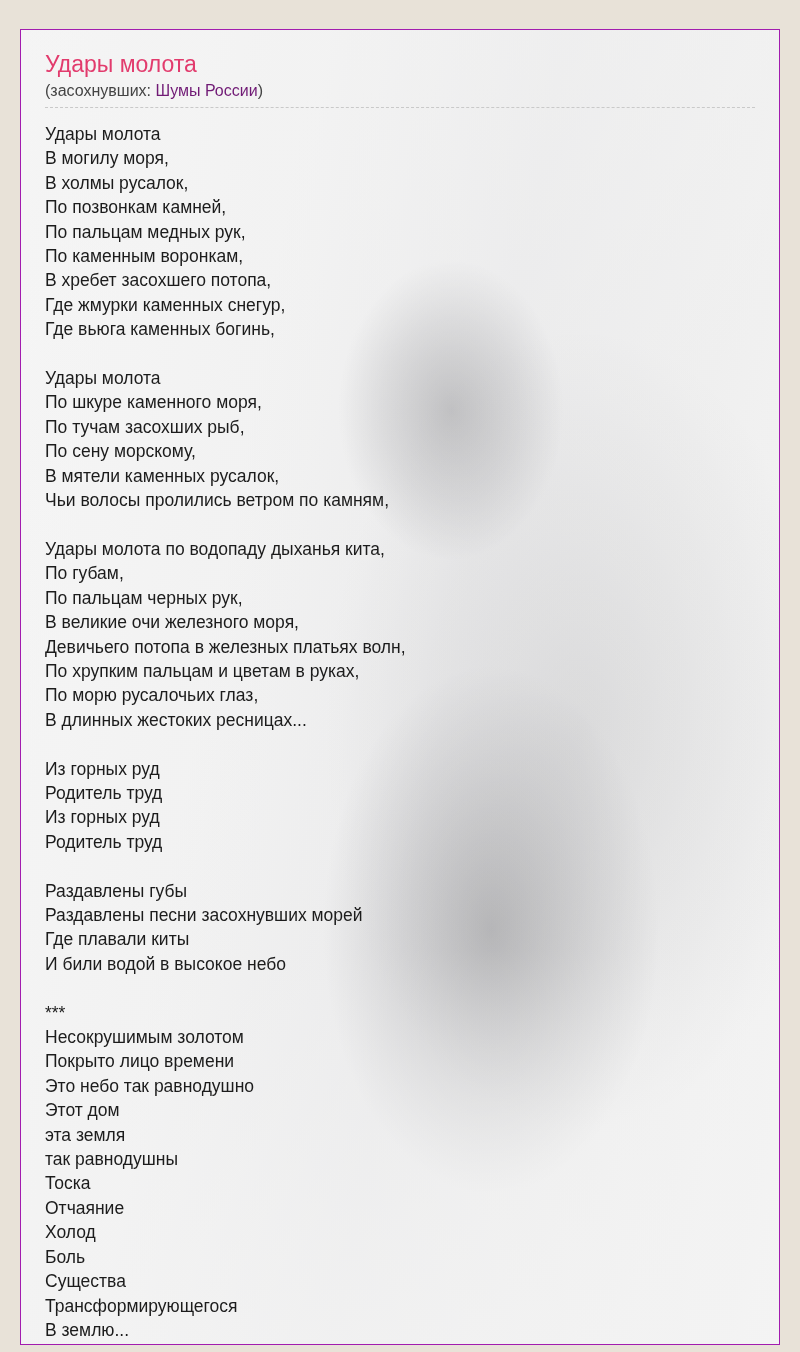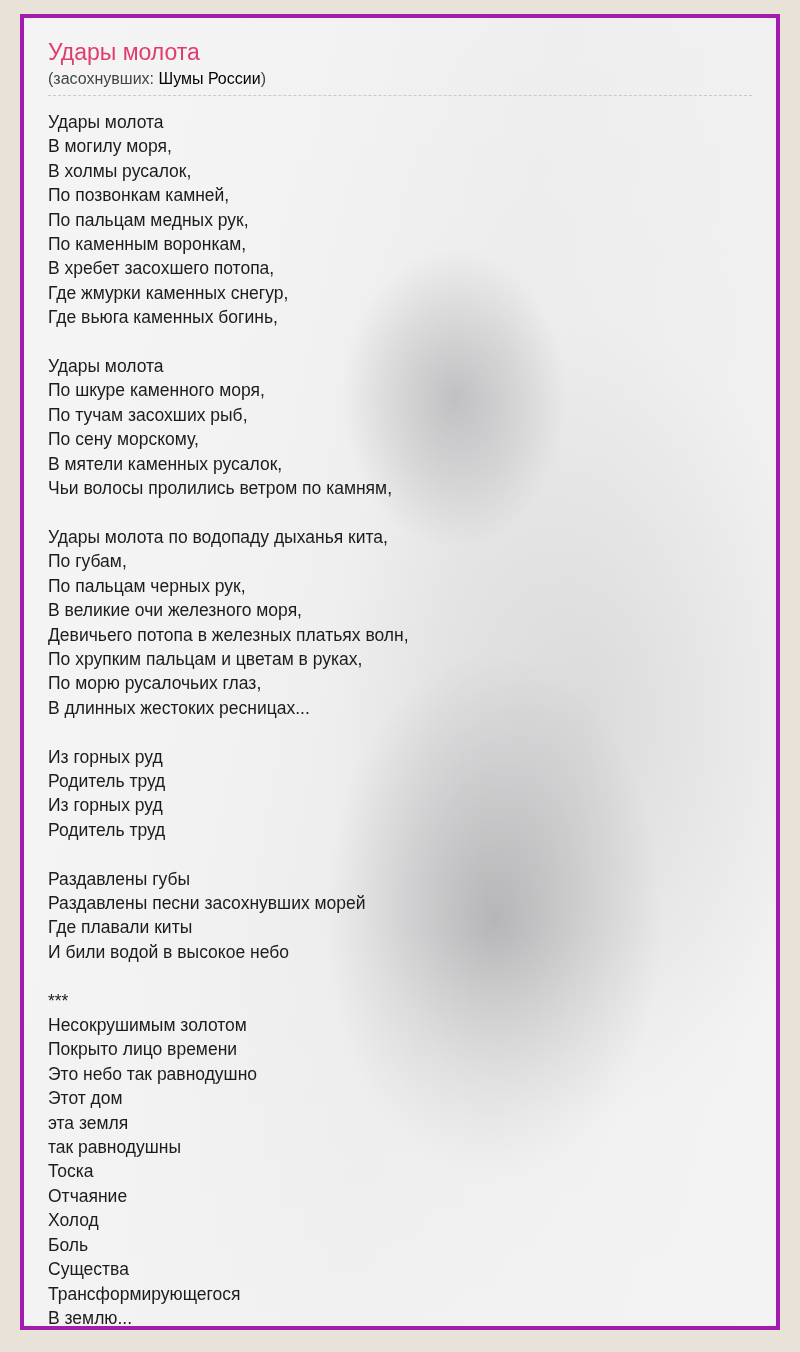--- a/index.html
+++ b/index.html
@@ -9,25 +9,25 @@
   body {
     width: 800px;
     height: 1352px;
     background: #e8e2d8;
     font-family: "Liberation Sans", sans-serif;
     overflow: hidden;
   }
   .page {
     position: absolute;
     left: 20px;
-    top: 14px;
+    top: 29px;
     width: 760px;
     height: 1316px;
     background: #f3f3f3;
-    border: 4px solid #a21caf;
+    border: 1px solid #a21caf;
     box-sizing: border-box;
     overflow: hidden;
   }
   
   .bg-photo {
     position: absolute;
     left: 0;
     top: 0;
     width: 100%;
     height: 100%;
@@ -57,21 +57,21 @@
     font-weight: normal;
   }
   .artist-line {
     font-size: 16px;
     color: #444444;
     padding-bottom: 7px;
     border-bottom: 1px dashed #c9c9c9;
     margin-bottom: 14px;
   }
   .artist-link {
-    color: #000000;
+    color: #701a75;
     text-decoration: none;
   }
   .lyrics {
     font-size: 17.5px;
     line-height: 24.4px;
     color: #1c1c1c;
     white-space: pre-wrap;
     word-wrap: break-word;
   }
 </style>

